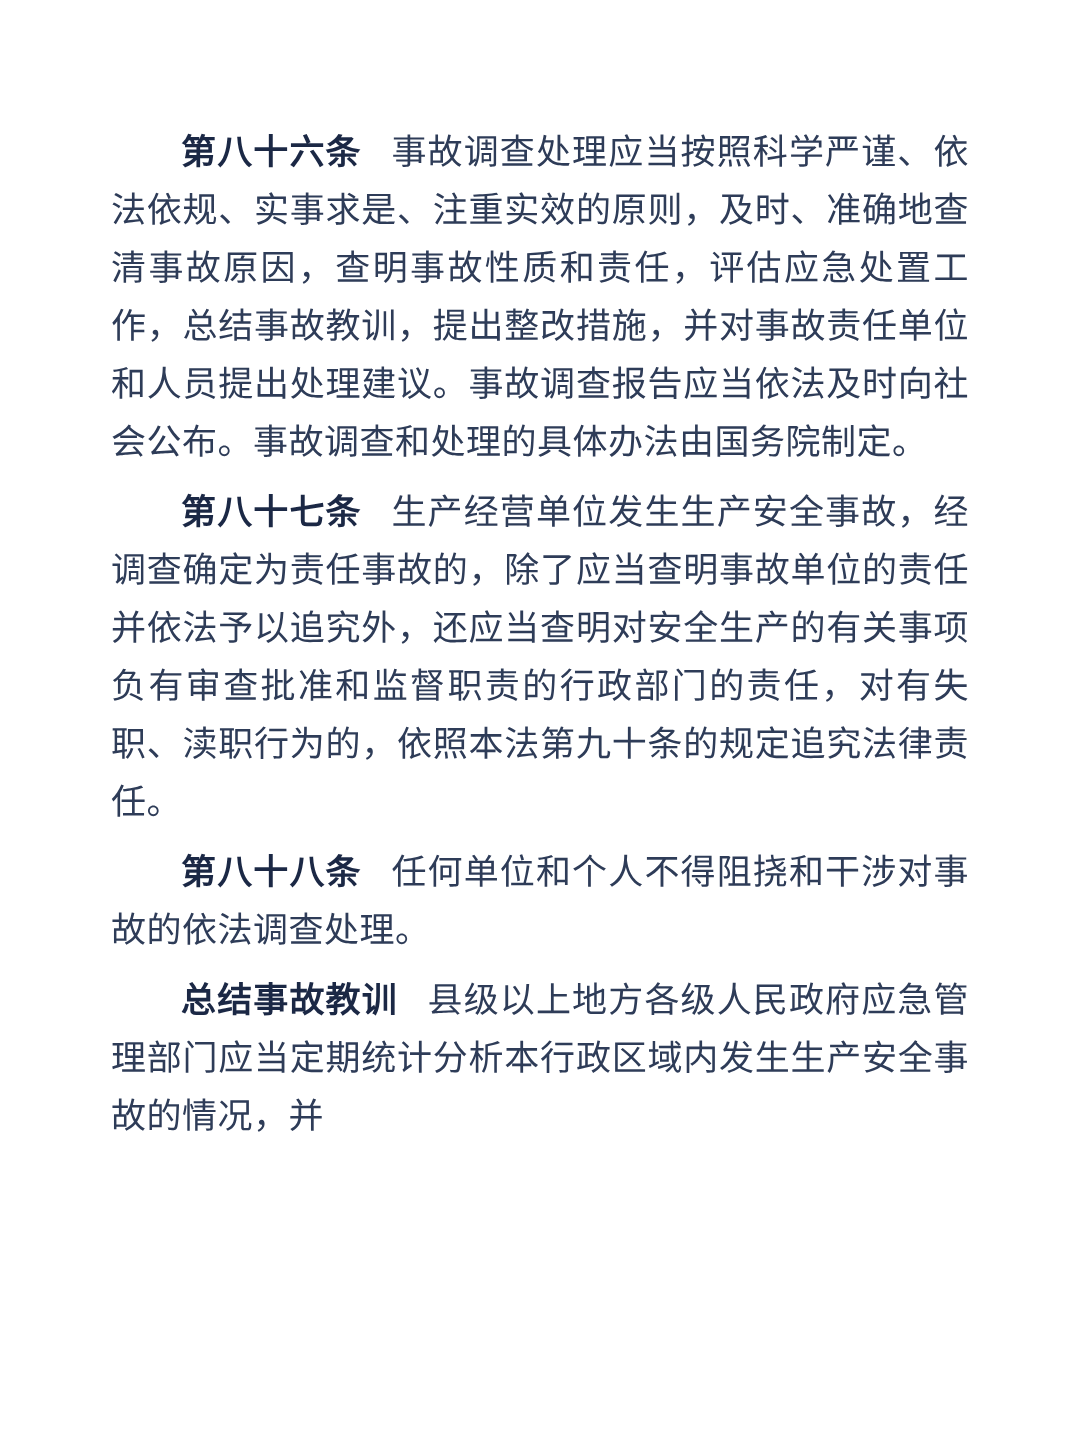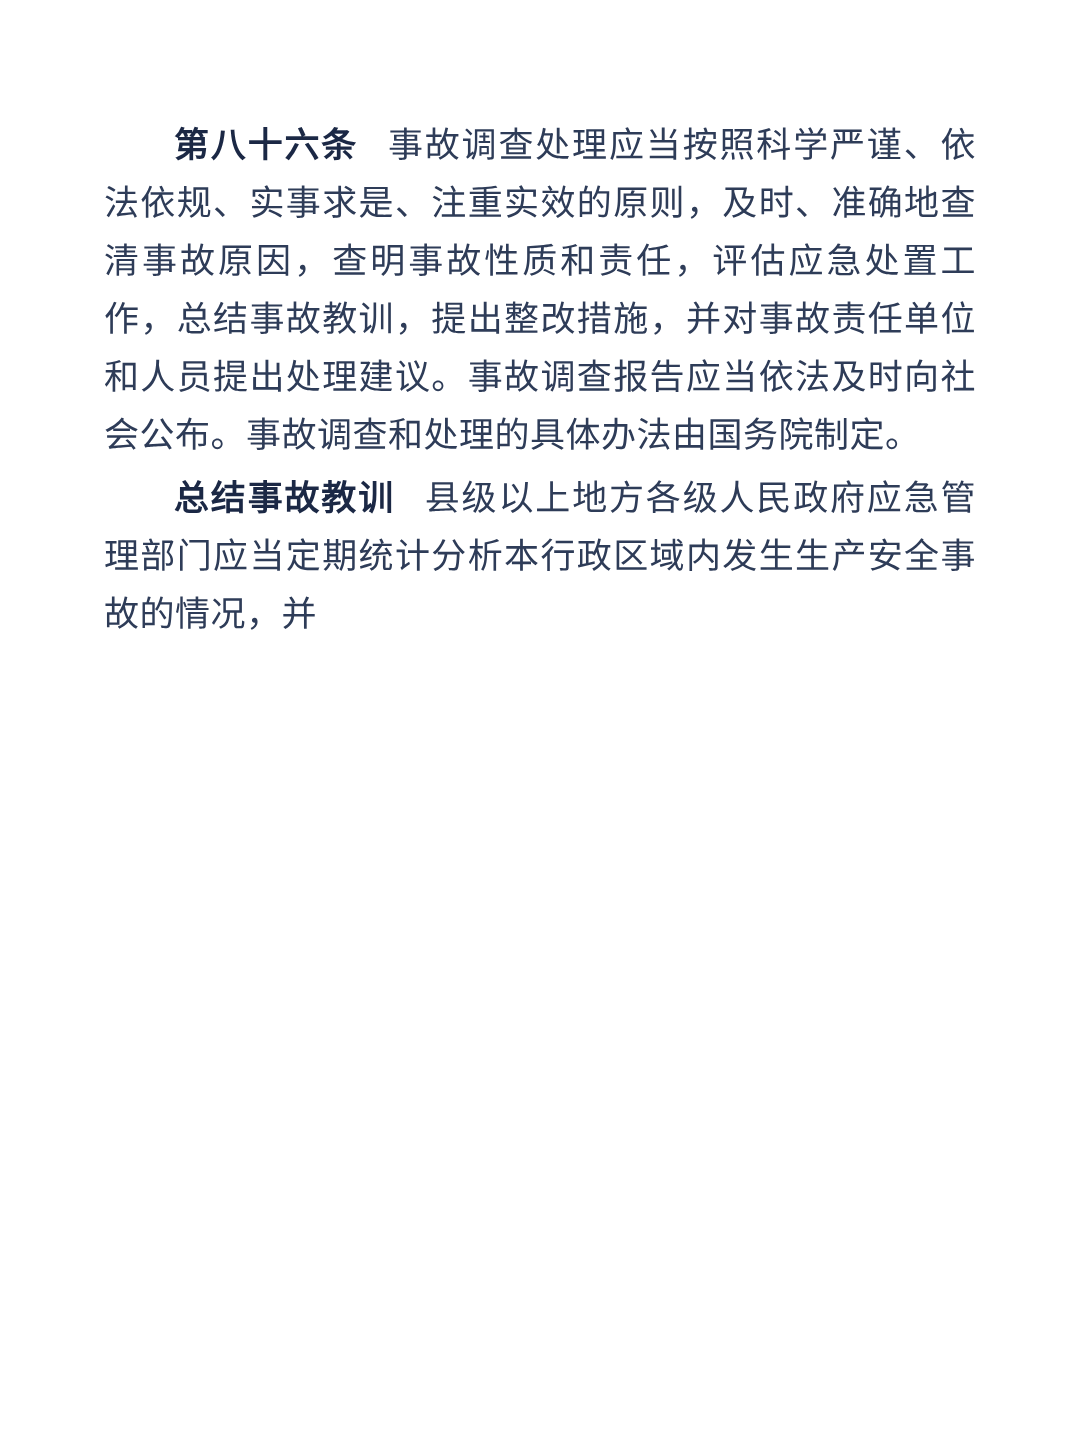--- a/index.html
+++ b/index.html
@@ -22,21 +22,21 @@
   }
   .doc-body {
     width: 880px;
     color: #2e3c58;
     font-size: 35px;
     line-height: 58px;
     text-align: justify;
     letter-spacing: 0.5px;
   }
   .para {
-    margin: 4px;
+    margin: 11px;
     text-indent: 2em;
     
   }
   .article-num {
     font-family: "Liberation Sans", "DejaVu Sans", sans-serif;
     font-weight: 700;
     color: #1b2845;
     margin-right: 0.85em;
   }
   .article-num:empty {
@@ -51,20 +51,26 @@
 
 <div class="page">
   <div class="doc-body">
 
     <p class="para">
       <span class="article-num">第八十六条</span><span class="para-text">事故调查处理应当按照科学严谨、依法依规、实事求是、注重实效的原则，及时、准确地查清事故原因，查明事故性质和责任，评估应急处置工作，总结事故教训，提出整改措施，并对事故责任单位和人员提出处理建议。事故调查报告应当依法及时向社会公布。事故调查和处理的具体办法由国务院制定。</span>
     </p>
 
 
 
+    <p class="para">
+      <span class="article-num">第八十七条</span><span class="para-text">生产经营单位发生生产安全事故，经调查确定为责任事故的，除了应当查明事故单位的责任并依法予以追究外，还应当查明对安全生产的有关事项负有审查批准和监督职责的行政部门的责任，对有失职、渎职行为的，依照本法第九十条的规定追究法律责任。</span>
+    </p>
 
+    <p class="para">
+      <span class="article-num">第八十八条</span><span class="para-text">任何单位和个人不得阻挠和干涉对事故的依法调查处理。</span>
+    </p>
 
     <p class="para">
       <span class="article-num">总结事故教训</span><span class="para-text">县级以上地方各级人民政府应急管理部门应当定期统计分析本行政区域内发生生产安全事故的情况，并</span>
     </p>
 
   </div>
 </div>
 
 </body></html>

